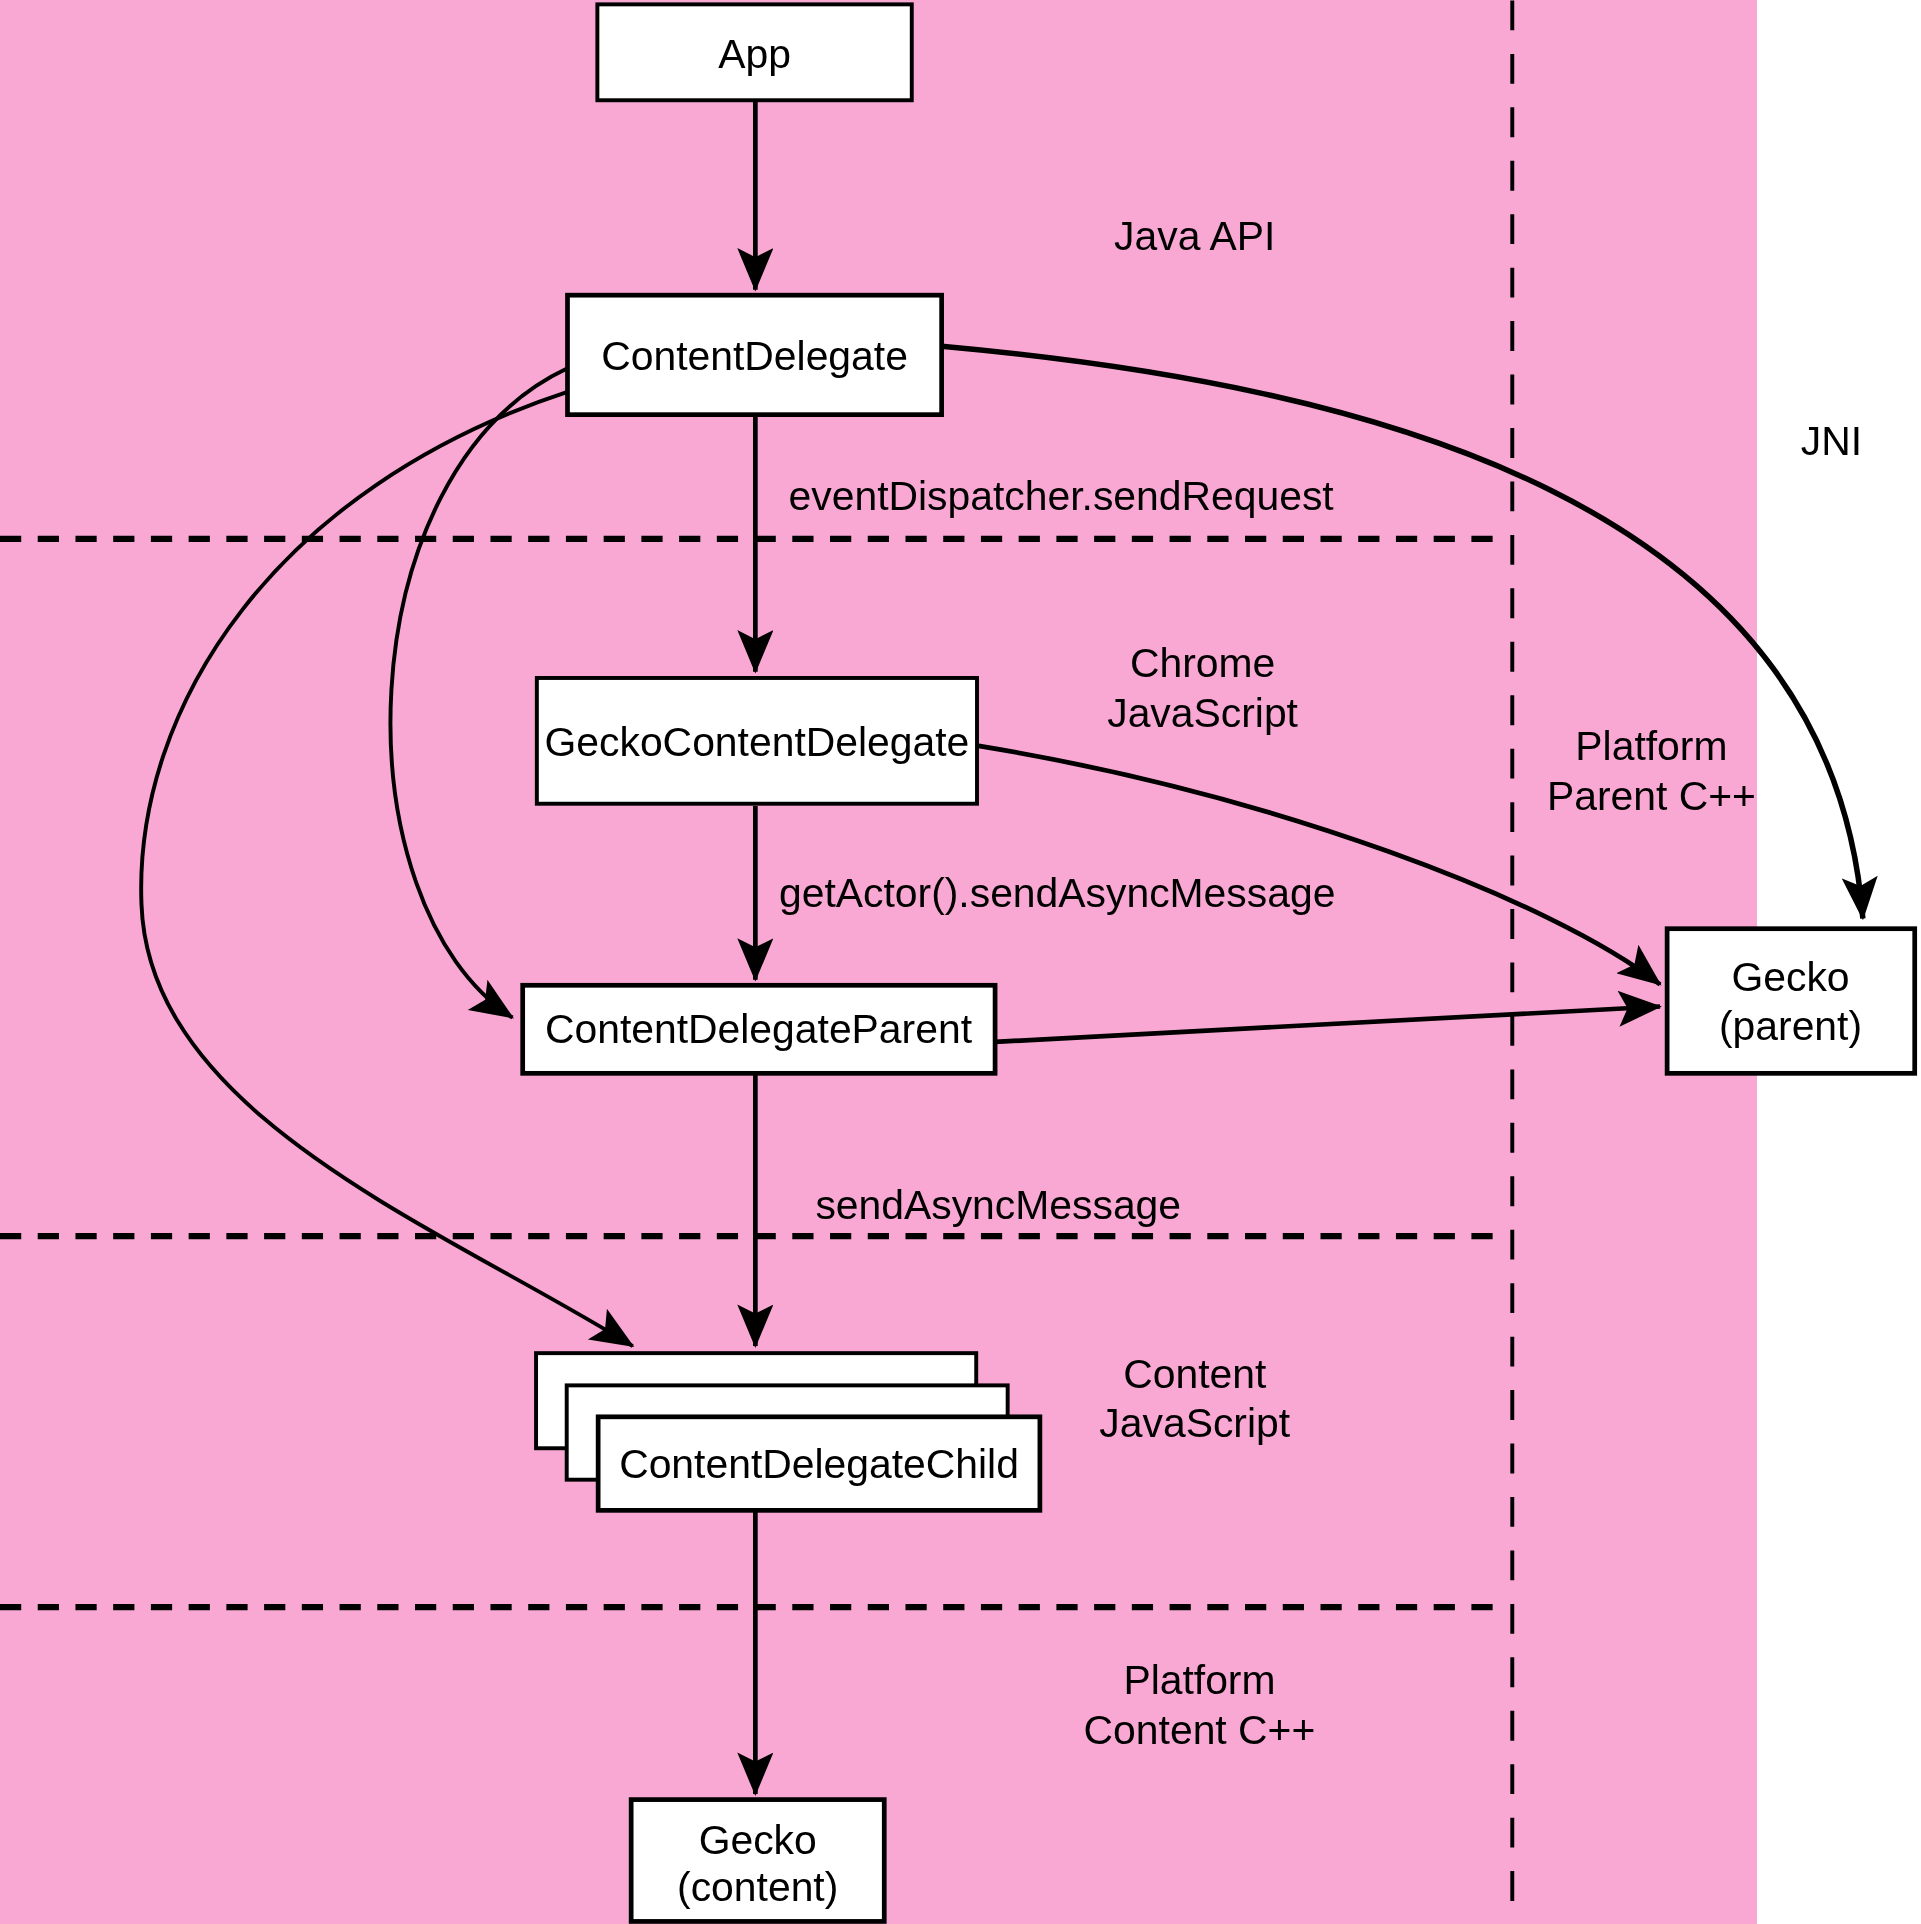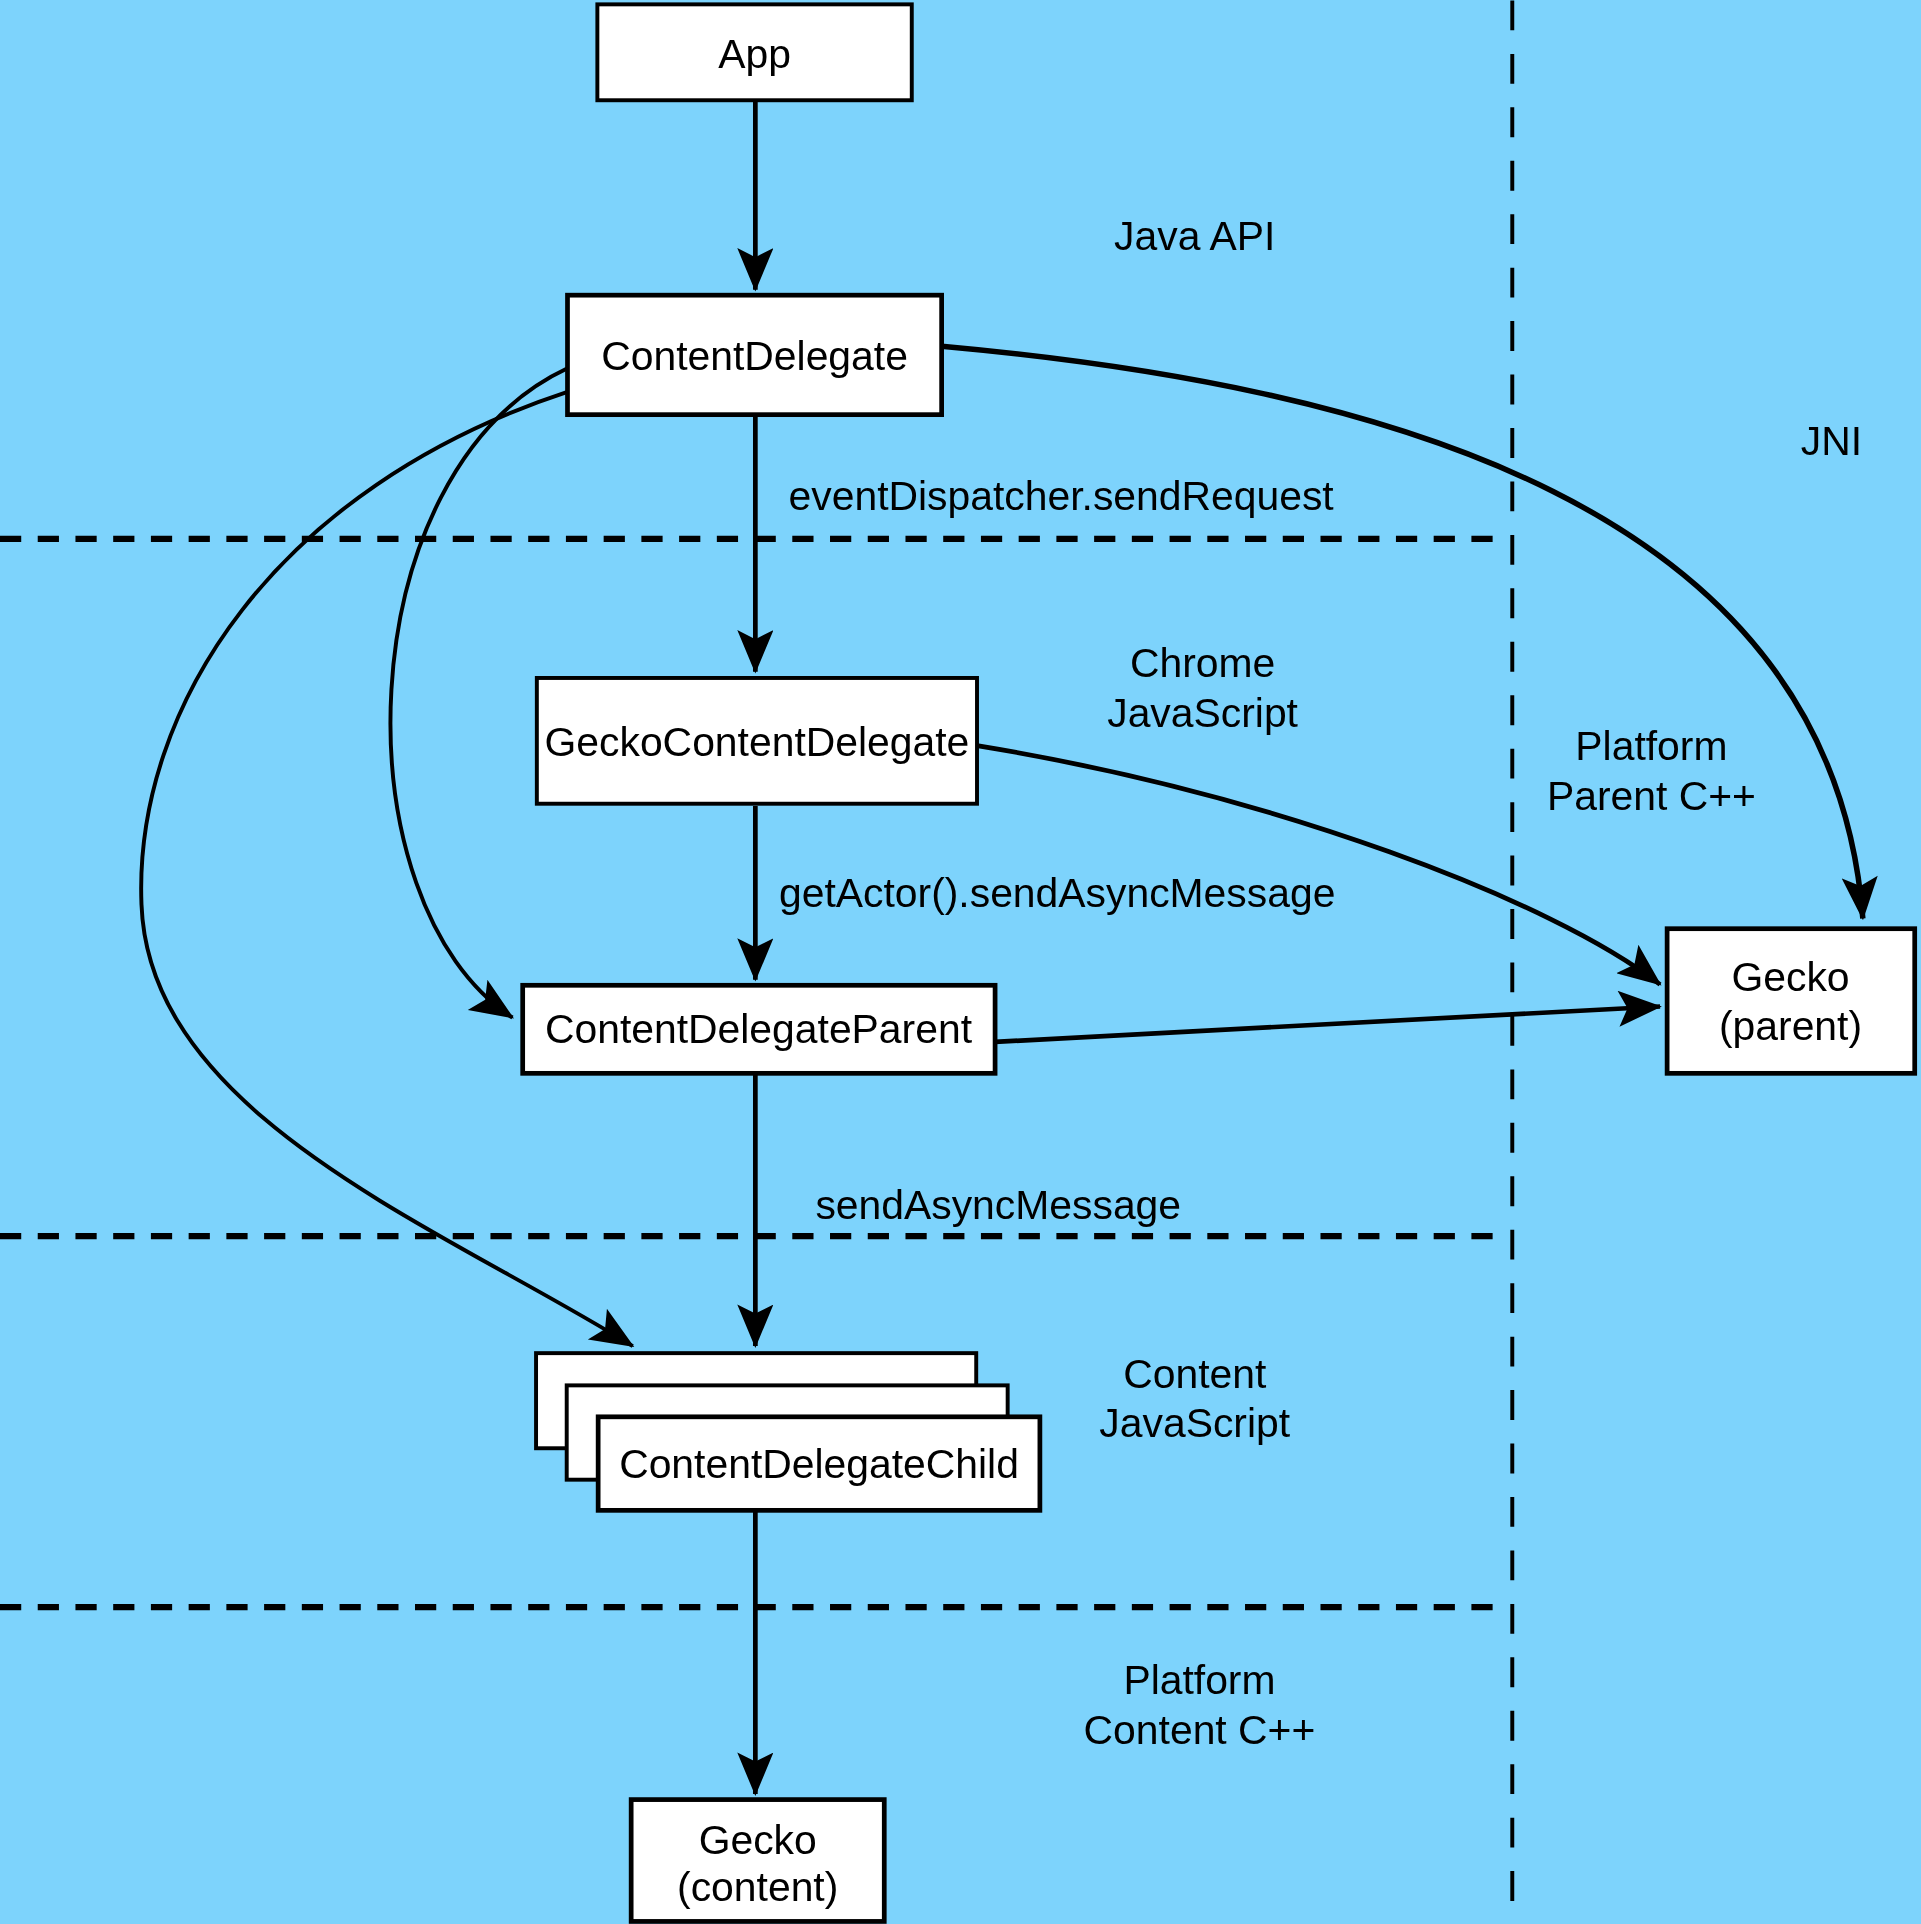--- a/index.html
+++ b/index.html
@@ -2,23 +2,23 @@
 <html style="font-size:12.6px"><head>
 <meta charset="utf-8">
 <style>
   html, body {
     margin: 0;
     padding: 0;
     background: #ffffff;
   }
   .diagram-wrap {
     position: relative;
-    width: 1921px;
+    width: 1757px;
     height: 1925px;
-    background: #7dd3fc;
+    background: #f9a8d4;
   }
   svg {
     display: block;
     width: 1921px;
     height: 1925px;
   }
   svg text {
     font-family: "Liberation Sans", sans-serif;
     font-size: 52px;
     fill: #000000;

